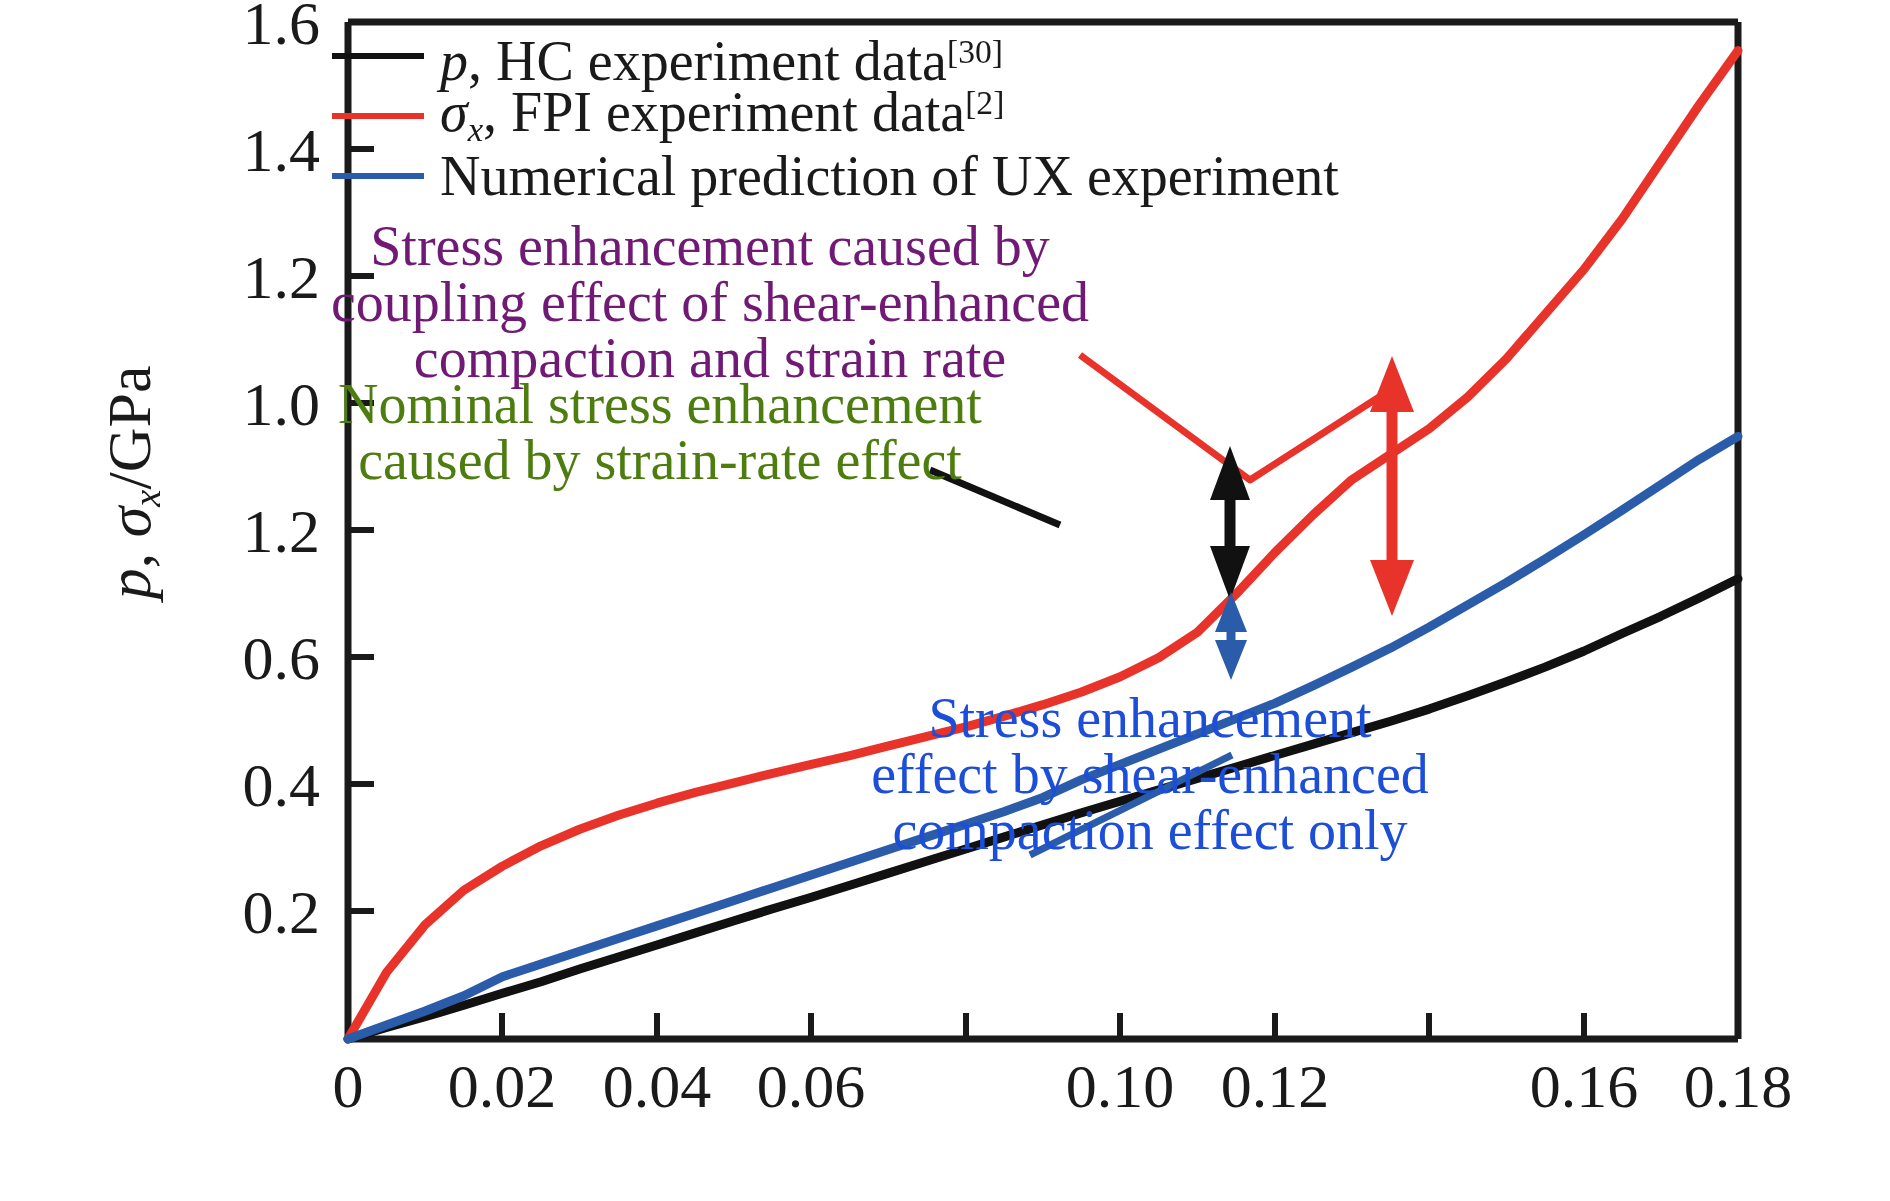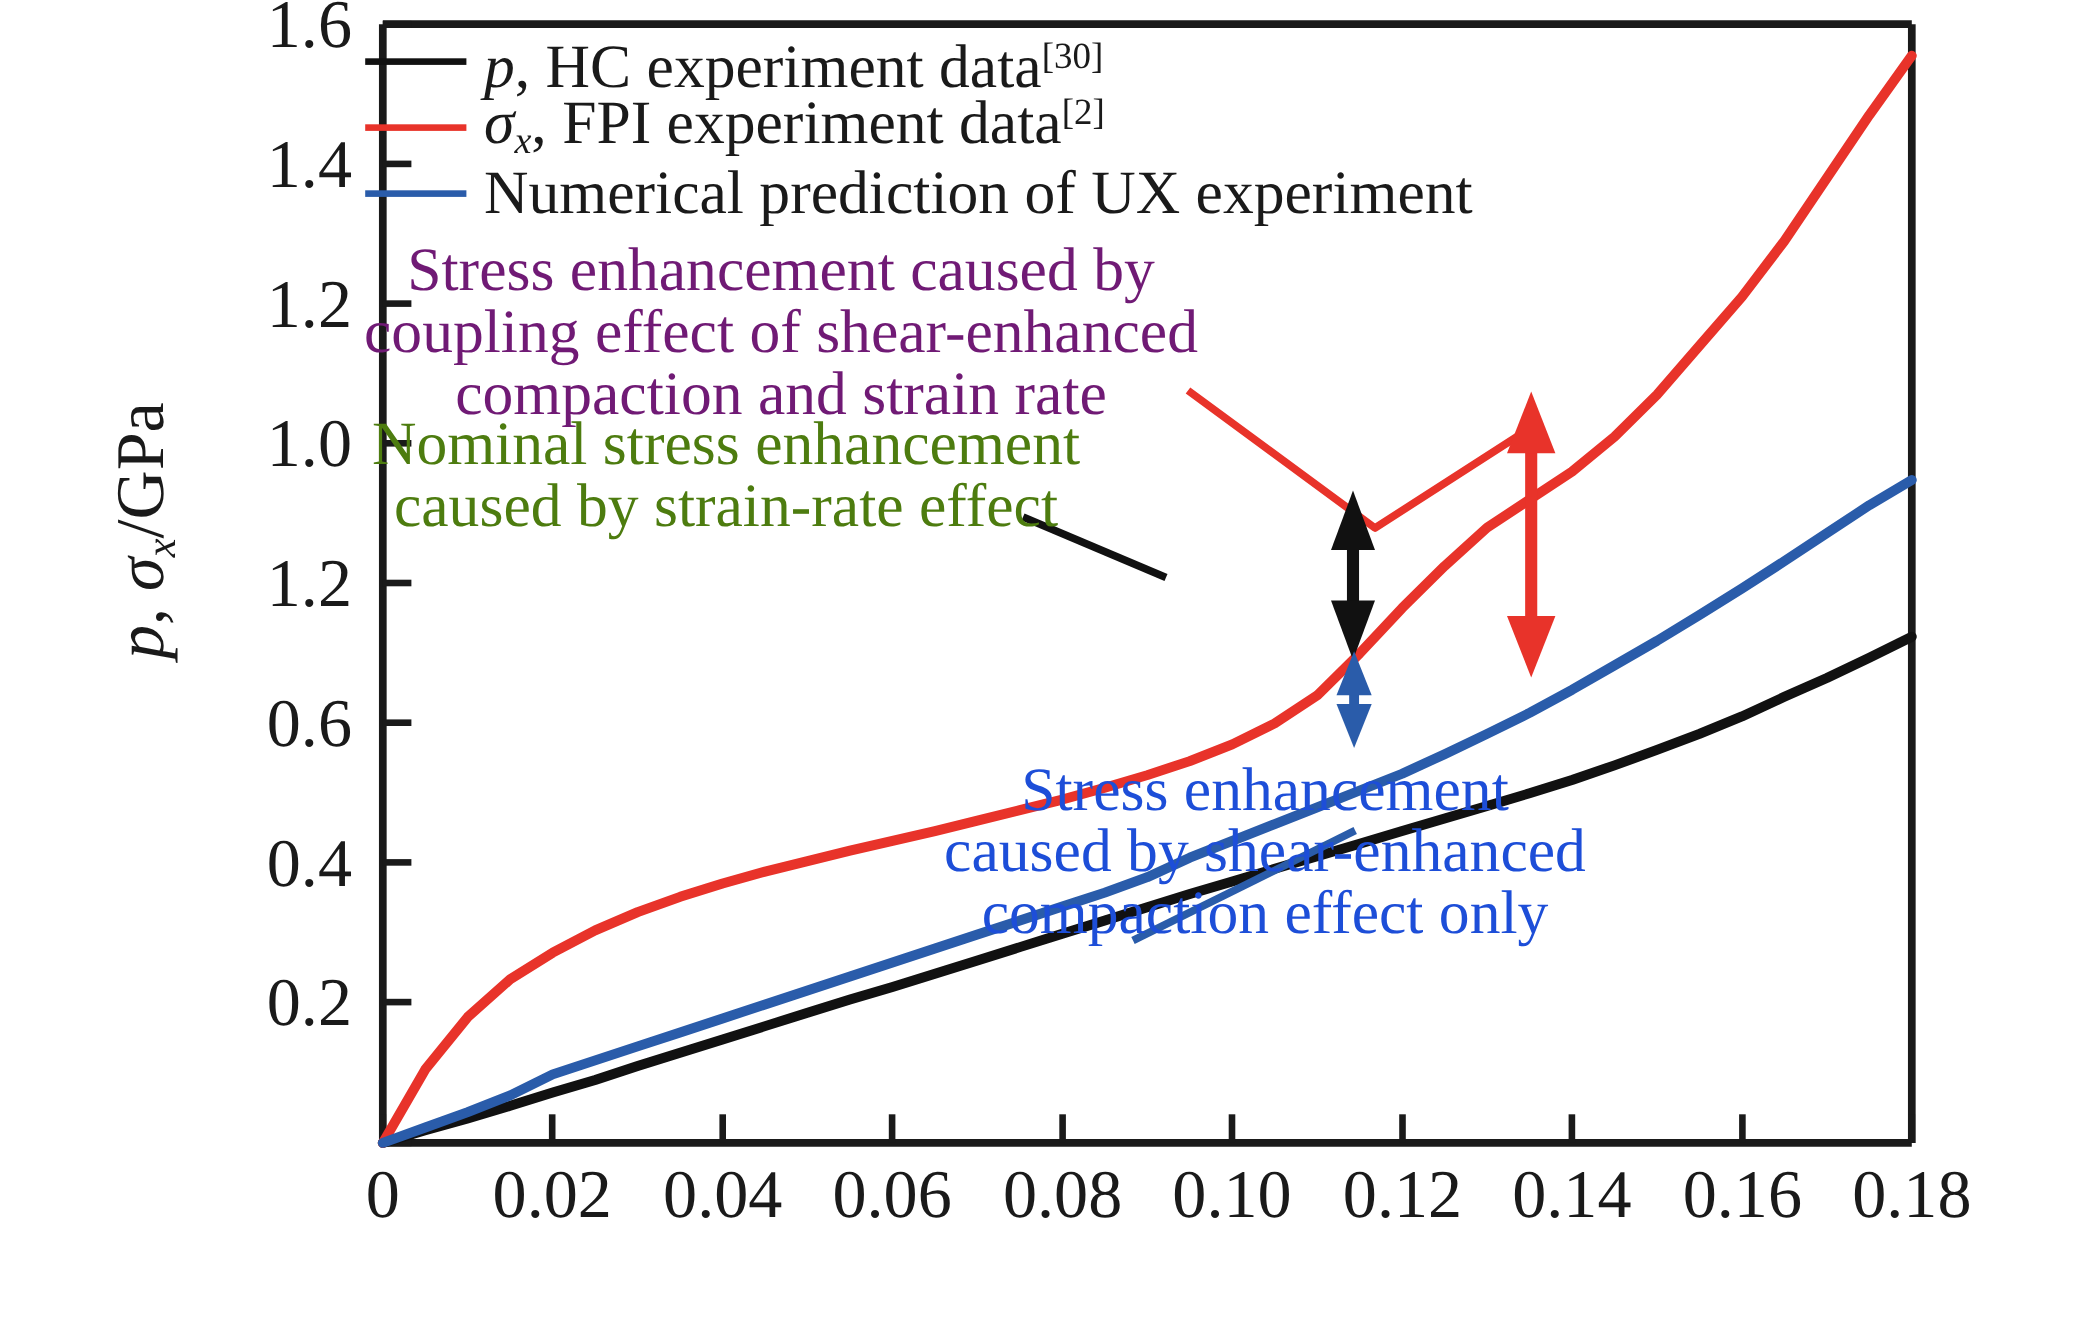--- a/index.html
+++ b/index.html
@@ -207,24 +207,22 @@
   <div class="ytick-label" style="left:180px; top:373px; width:140px;">1.0</div>
   <div class="ytick-label" style="left:180px; top:500px; width:140px;">1.2</div>
   <div class="ytick-label" style="left:180px; top:627px; width:140px;">0.6</div>
   <div class="ytick-label" style="left:180px; top:754px; width:140px;">0.4</div>
   <div class="ytick-label" style="left:180px; top:881px; width:140px;">0.2</div>
 
   <div class="xtick-label" style="left:268px;  top:1055px; width:160px;">0</div>
   <div class="xtick-label" style="left:422px;  top:1055px; width:160px;">0.02</div>
   <div class="xtick-label" style="left:577px;  top:1055px; width:160px;">0.04</div>
   <div class="xtick-label" style="left:731px;  top:1055px; width:160px;">0.06</div>
-  <div class="xtick-label" style="left:886px;  top:1055px; width:160px;">0.08</div>
   <div class="xtick-label" style="left:1040px; top:1055px; width:160px;">0.10</div>
   <div class="xtick-label" style="left:1195px; top:1055px; width:160px;">0.12</div>
-  <div class="xtick-label" style="left:1349px; top:1055px; width:160px;">0.14</div>
   <div class="xtick-label" style="left:1504px; top:1055px; width:160px;">0.16</div>
   <div class="xtick-label" style="left:1658px; top:1055px; width:160px;">0.18</div>
 
   <div id="ylabel"><span class="ital">p</span><span>, </span><span class="ital">σ</span><span class="sub">x</span><span>/GPa</span></div>
 
   <div id="xlabel"><span class="ital">μ</span></div>
 
   <div id="legend">
     <div class="legend-row">
       <span class="legend-swatch black"></span>
@@ -246,17 +244,17 @@
     <div>compaction and strain rate</div>
   </div>
 
   <div class="annot" id="annot-black">
     <div>Nominal stress enhancement</div>
     <div>caused by strain-rate effect</div>
   </div>
 
   <div class="annot" id="annot-blue">
     <div>Stress enhancement</div>
-    <div>caused by shear-enhanced</div>
+    <div>effect by shear-enhanced</div>
     <div>compaction effect only</div>
   </div>
 
 </div>
 
 </body></html>

